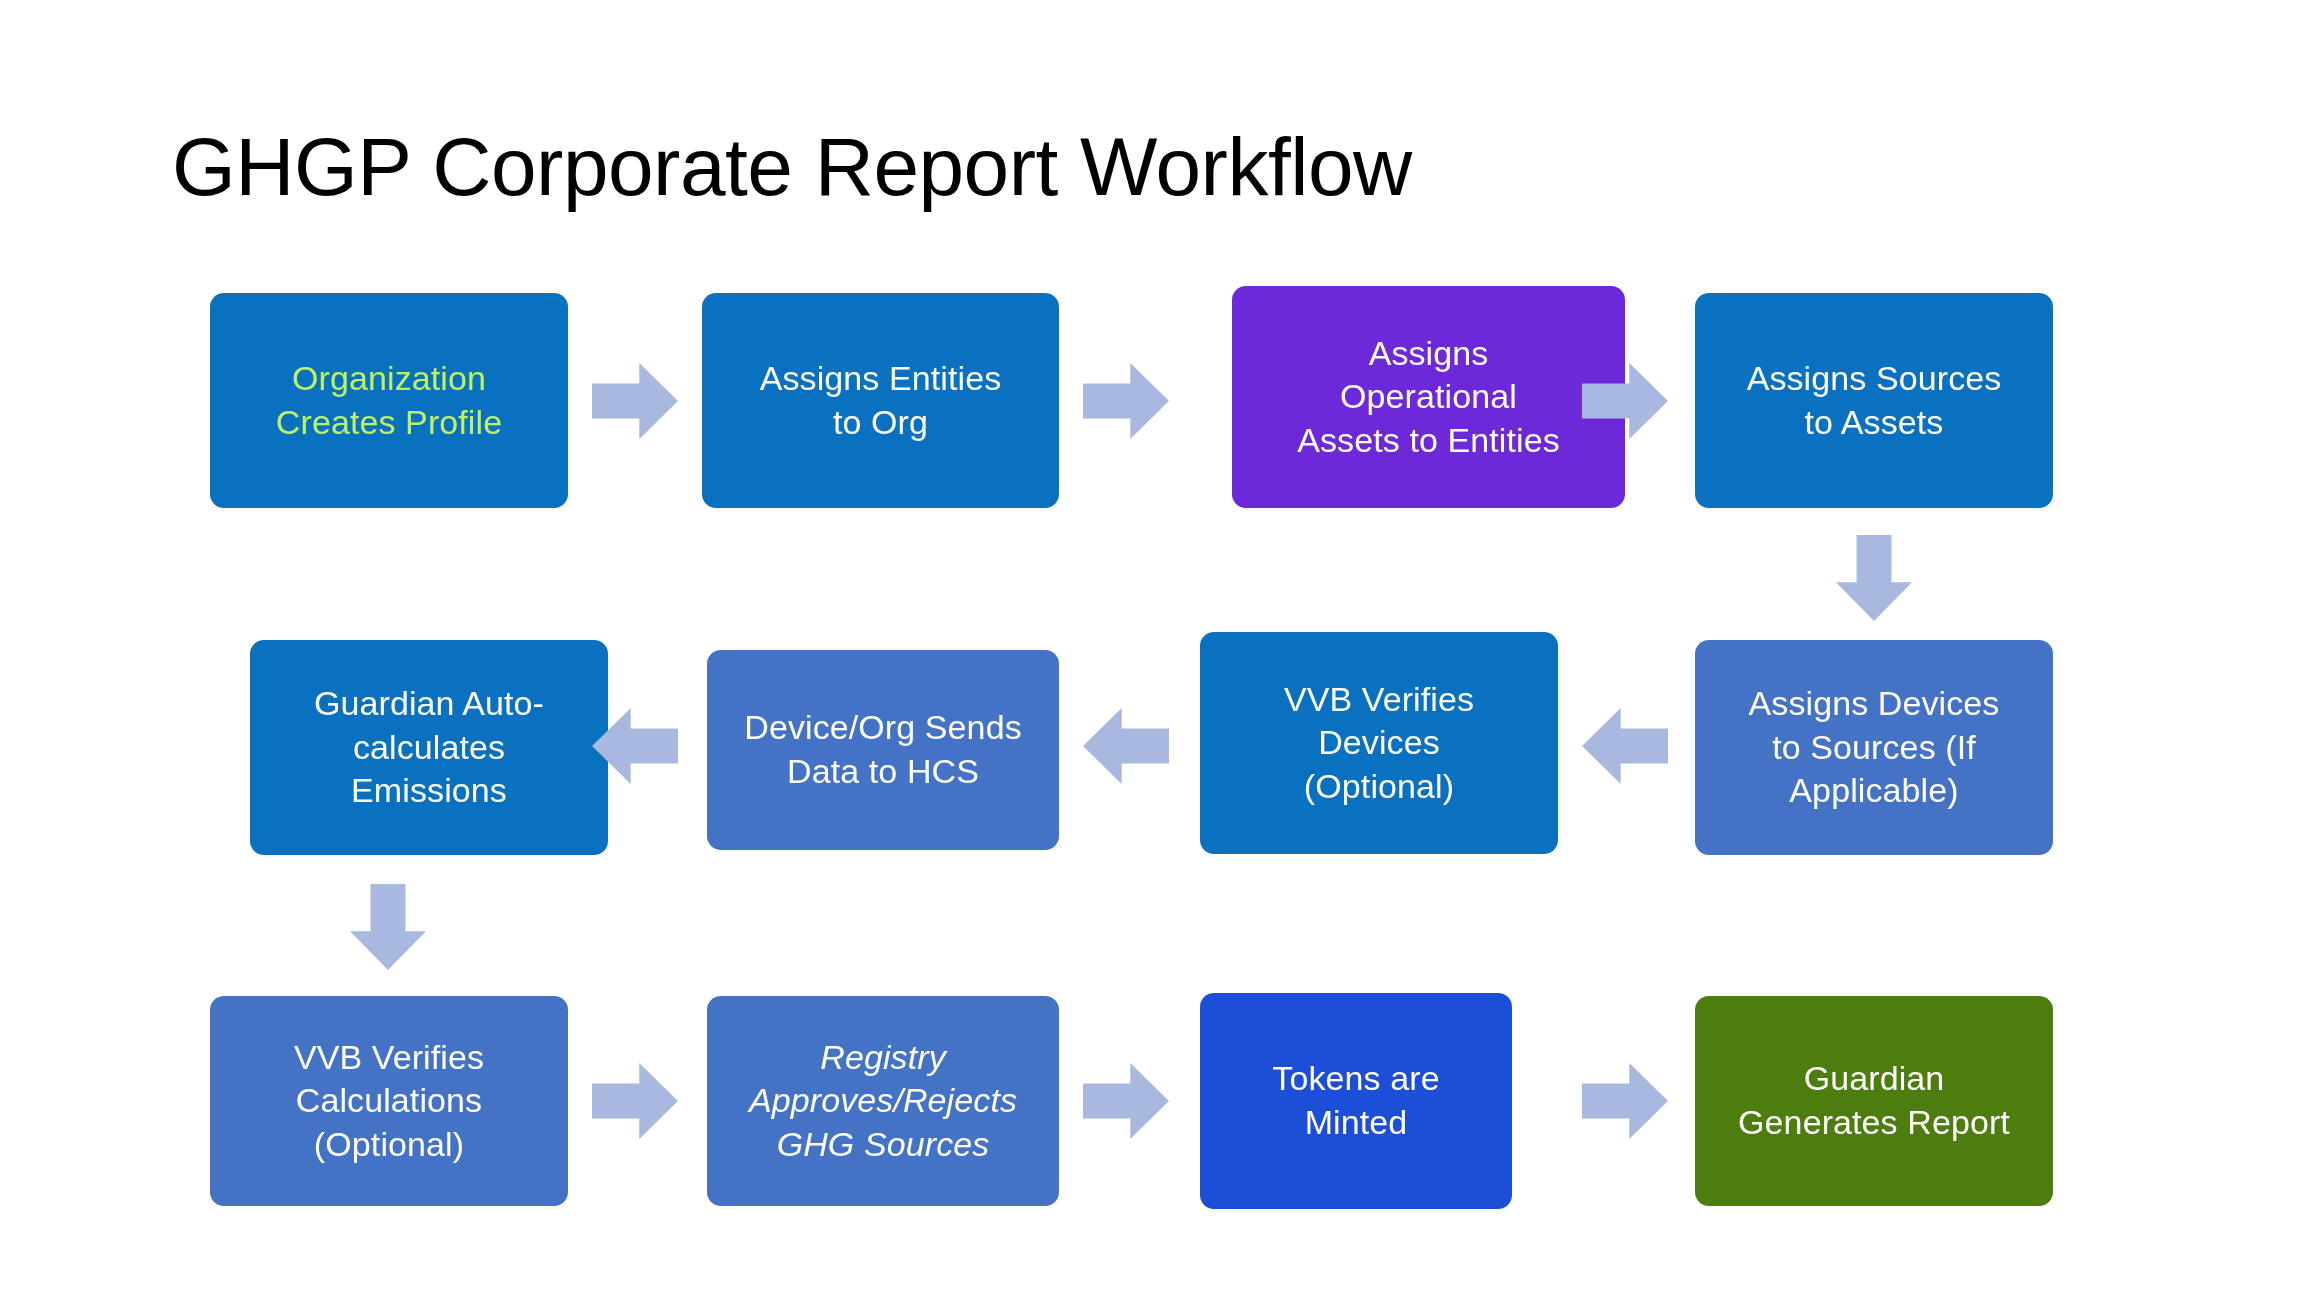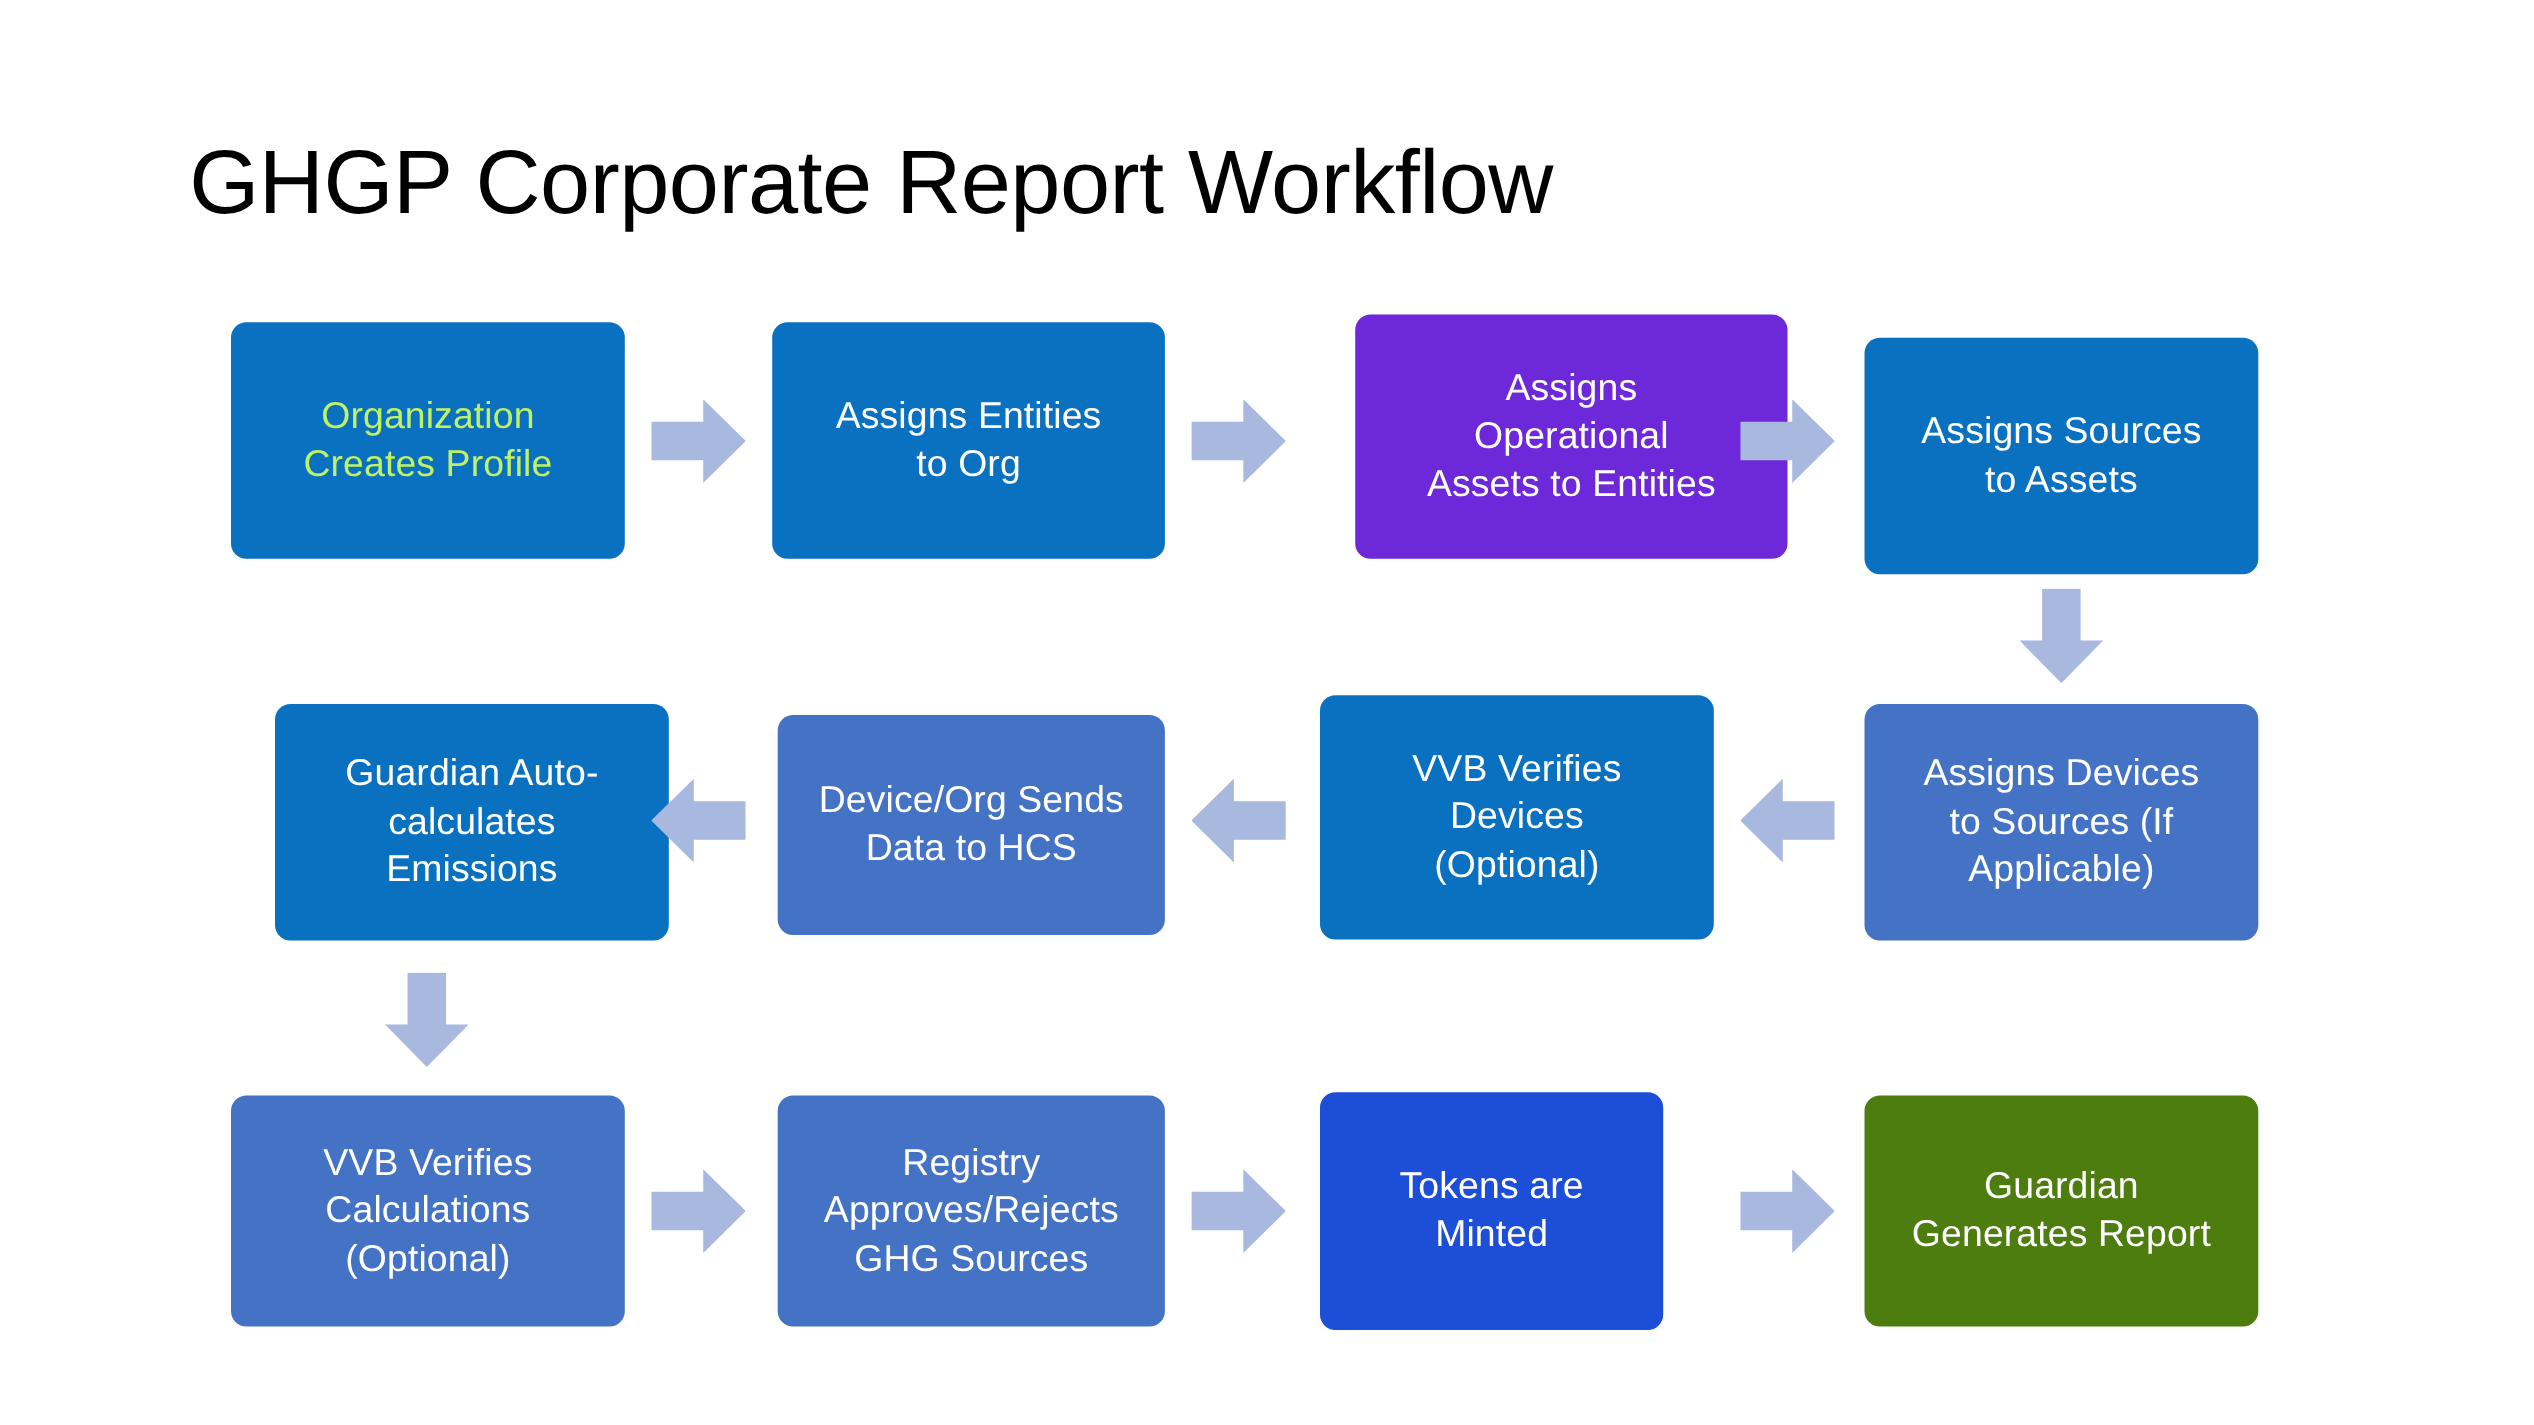--- a/index.html
+++ b/index.html
@@ -103,21 +103,21 @@
     </div>
 
     <div class="arrow right" style="left: 1083px; top: 77px; width: 86px; height: 76px; background: rgb(169, 184, 223);"></div>
 
     <div class="node dark" style="left: 1200px; top: 0px; width: 393px; height: 222px; background: #6d28d9; color: rgb(255, 255, 255); margin-left: 32px;">
       <span class="label">Assigns<br>Operational<br>Assets to Entities</span>
     </div>
 
     <div class="arrow right" style="left: 1582px; top: 77px; width: 86px; height: 76px; background: rgb(169, 184, 223);"></div>
 
-    <div class="node dark" style="left: 1695px; top: 21px; width: 358px; height: 215px; background: rgb(10, 112, 192); color: rgb(255, 255, 255);">
+    <div class="node dark" style="left: 1695px; top: 7px; width: 358px; height: 215px; background: rgb(10, 112, 192); color: rgb(255, 255, 255);">
       <span class="label">Assigns Sources<br>to Assets</span>
     </div>
   </div>
 
   <div class="arrow down" style="position: absolute; left: 1836px; top: 535px; width: 76px; height: 86px; background: rgb(169, 184, 223);"></div>
 
   <div class="flow-row" id="row-2">
 
     <div class="node dark" style="left: 210px; top: 4px; width: 358px; height: 215px; background: rgb(10, 112, 192); color: rgb(255, 255, 255); margin-left: 40px;">
       <span class="label">Guardian Auto-<br>calculates<br>Emissions</span>
@@ -145,21 +145,21 @@
   <div class="arrow down" style="position: absolute; left: 350px; top: 884px; width: 76px; height: 86px; background: rgb(169, 184, 223);"></div>
 
   <div class="flow-row" id="row-3">
 
     <div class="node light" style="left: 210px; top: 0px; width: 358px; height: 210px; background: rgb(68, 114, 196); color: rgb(255, 255, 255);">
       <span class="label">VVB Verifies<br>Calculations<br>(Optional)</span>
     </div>
 
     <div class="arrow right" style="left: 592px; top: 67px; width: 86px; height: 76px; background: rgb(169, 184, 223);"></div>
 
-    <div class="node light" style="left: 707px; top: 0px; width: 352px; height: 210px; background: rgb(68, 114, 196); color: rgb(255, 255, 255);">
+    <div class="node light" style="left: 707px; top: 0px; width: 352px; height: 210px; background: rgb(68, 114, 196); color: rgb(255, 255, 255); font-style: italic;">
       <span class="label">Registry<br>Approves/Rejects<br>GHG Sources</span>
     </div>
 
     <div class="arrow right" style="left: 1083px; top: 67px; width: 86px; height: 76px; background: rgb(169, 184, 223);"></div>
 
     <div class="node dark" style="left: 1200px; top: -3px; width: 312px; height: 216px; background: #1d4ed8; color: rgb(255, 255, 255);">
       <span class="label">Tokens are<br>Minted</span>
     </div>
 
     <div class="arrow right" style="left: 1582px; top: 67px; width: 86px; height: 76px; background: rgb(169, 184, 223);"></div>

